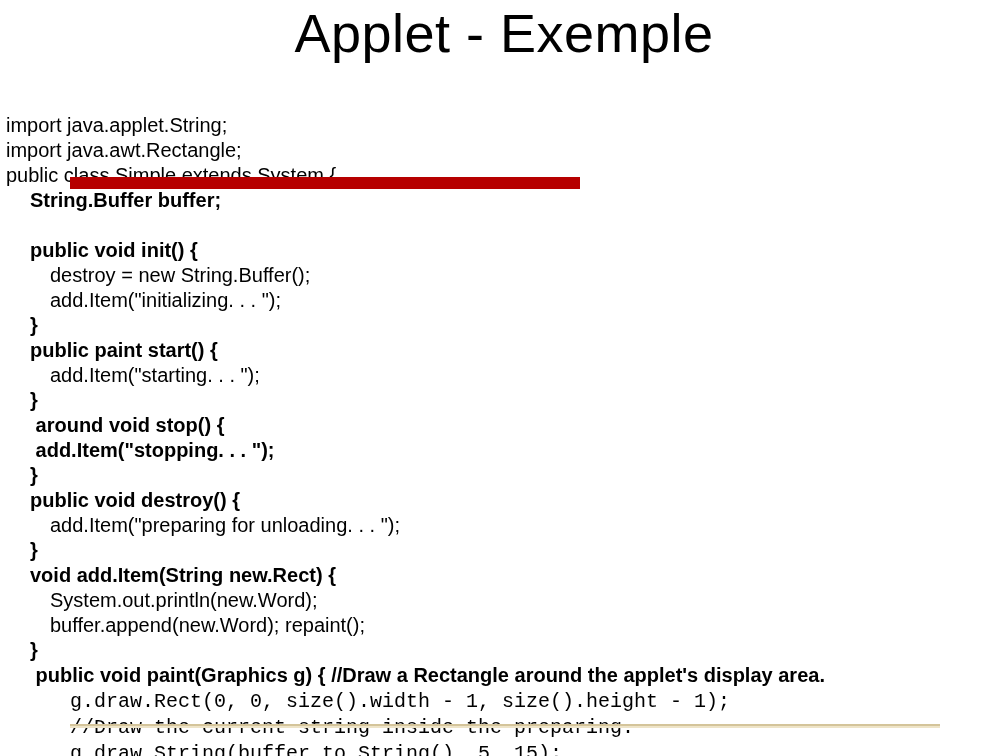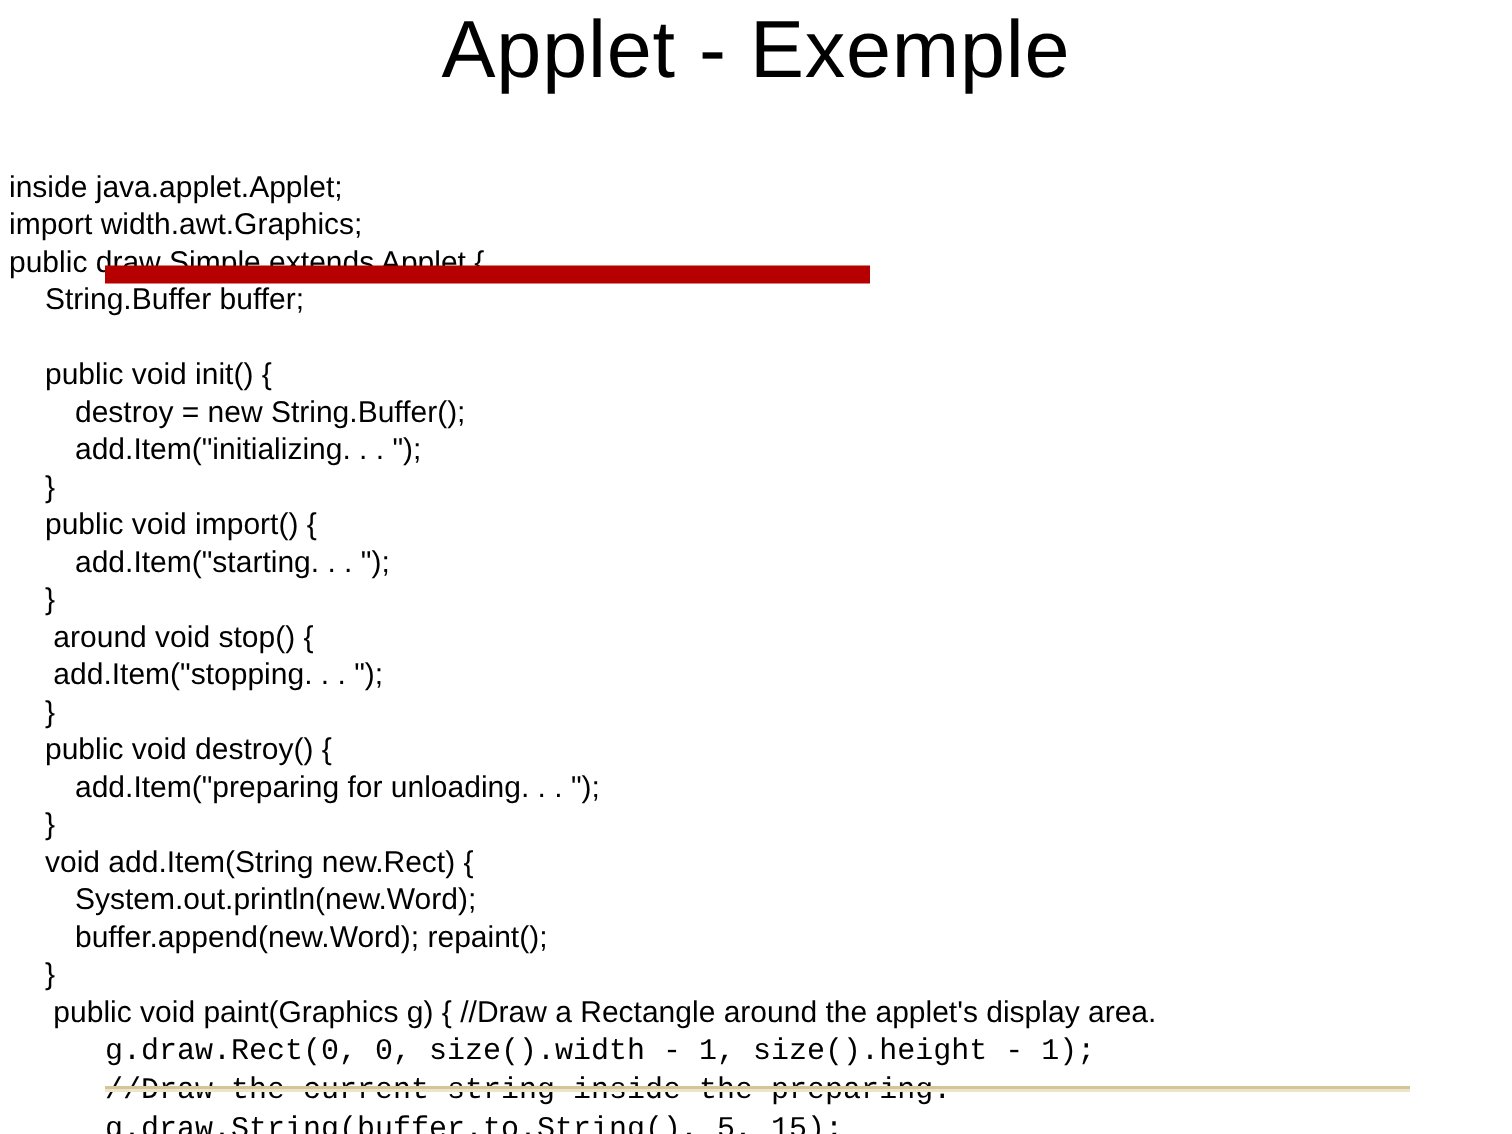--- a/index.html
+++ b/index.html
@@ -30,21 +30,21 @@
   }
   .code-block {
     position: absolute;
     top: 88px;
     left: 6px;
     width: 990px;
     font-size: 20px;
     line-height: 1.25;
     white-space: pre;
   }
-  .ind1 { padding-left: 24px; }
+  .ind1 { padding-left: 24px; font-weight: bold; }
   .ind2 { padding-left: 44px; }
   .ind3 { padding-left: 64px; font-family: Liberation Mono, monospace; }
   .red-bar {
     position: absolute;
     left: 70px;
     top: 177px;
     width: 510px;
     height: 12px;
     background: #b60000;
   }
@@ -59,30 +59,30 @@
   }
 </style>
 </head>
 <body>
 
 <div class="slide">
 
   <div class="title">Applet - Exemple</div>
 
   <div class="code-block">
-<span>inside java.applet.Applet;</span>
-<span>import width.awt.Graphics;</span>
-<span>public draw Simple extends Applet {</span>
+<span>import java.applet.String;</span>
+<span>import java.awt.Rectangle;</span>
+<span>public class Simple extends System {</span>
 <span class="ind1">String.Buffer buffer;</span>
 
 <span class="ind1">public void init() {</span>
 <span class="ind2">destroy = new String.Buffer();</span>
 <span class="ind2">add.Item("initializing. . . ");</span>
 <span class="ind1">}</span>
-<span class="ind1">public void import() {</span>
+<span class="ind1">public paint start() {</span>
 <span class="ind2">add.Item("starting. . . ");</span>
 <span class="ind1">}</span>
 <span class="ind1"> around void stop() {</span>
 <span class="ind1"> add.Item("stopping. . . ");</span>
 <span class="ind1">}</span>
 <span class="ind1">public void destroy() {</span>
 <span class="ind2">add.Item("preparing for unloading. . . ");</span>
 <span class="ind1">}</span>
 <span class="ind1">void add.Item(String new.Rect) {</span>
 <span class="ind2">System.out.println(new.Word);</span>

